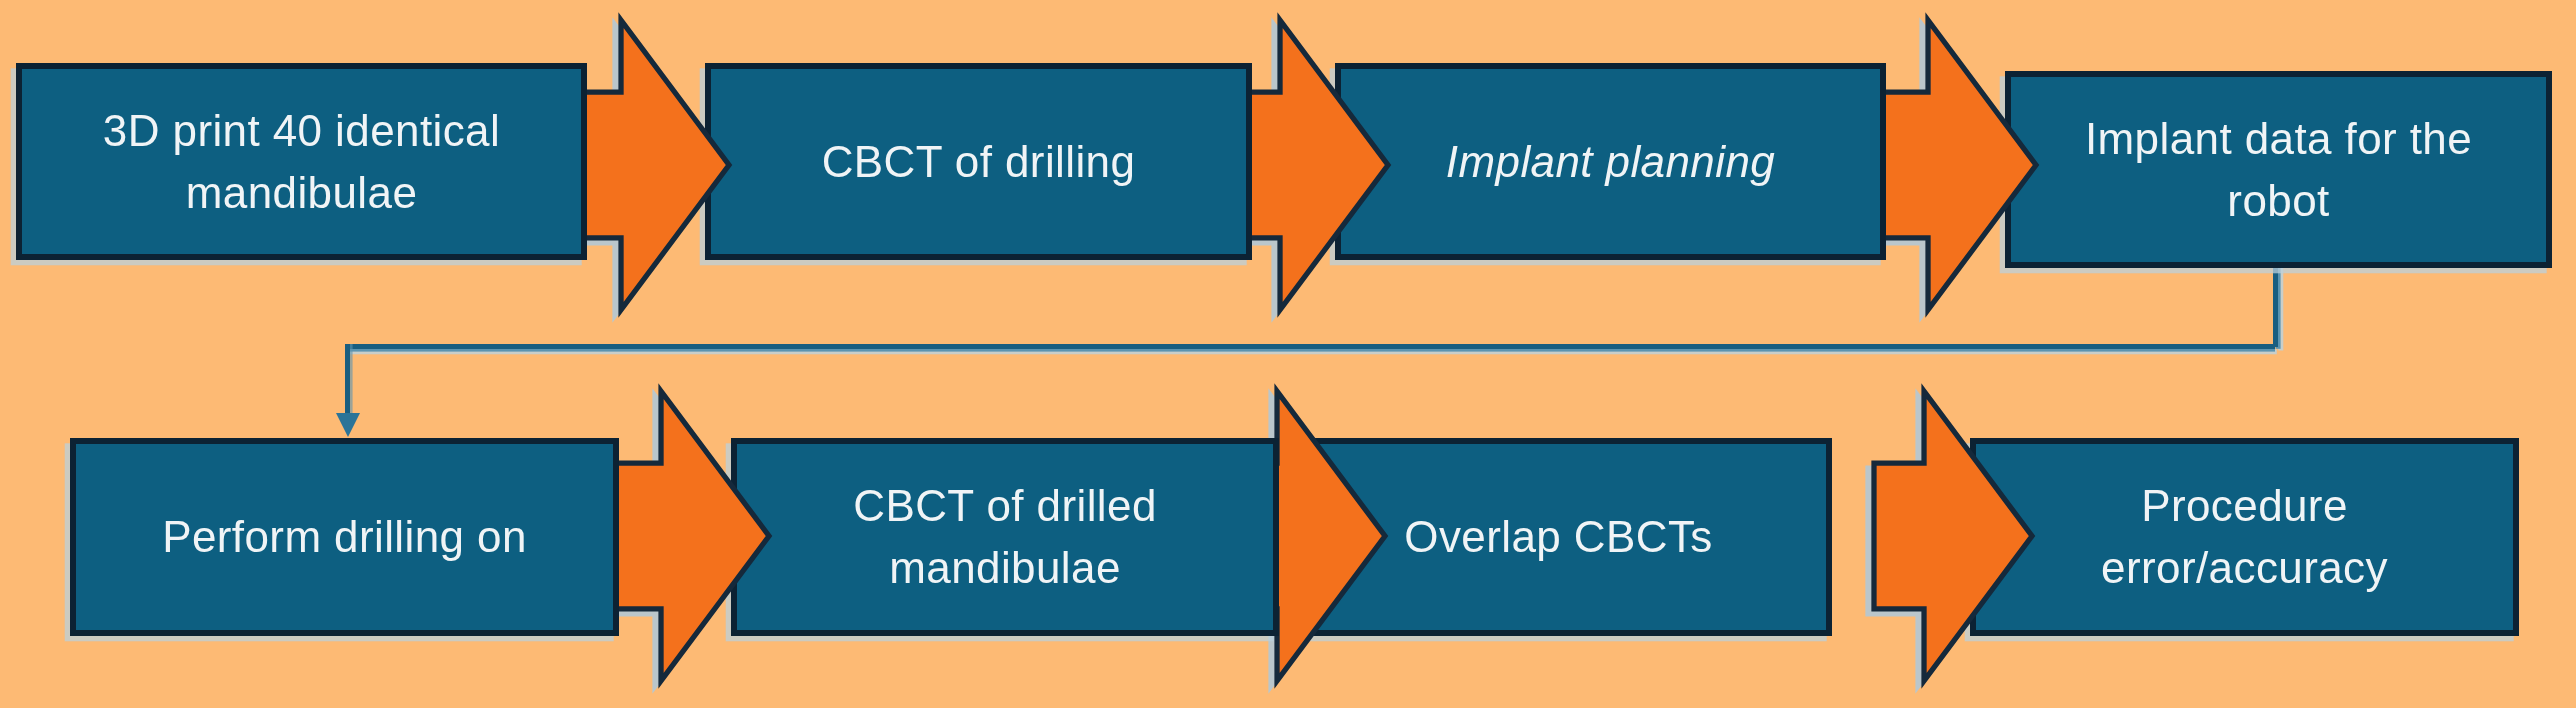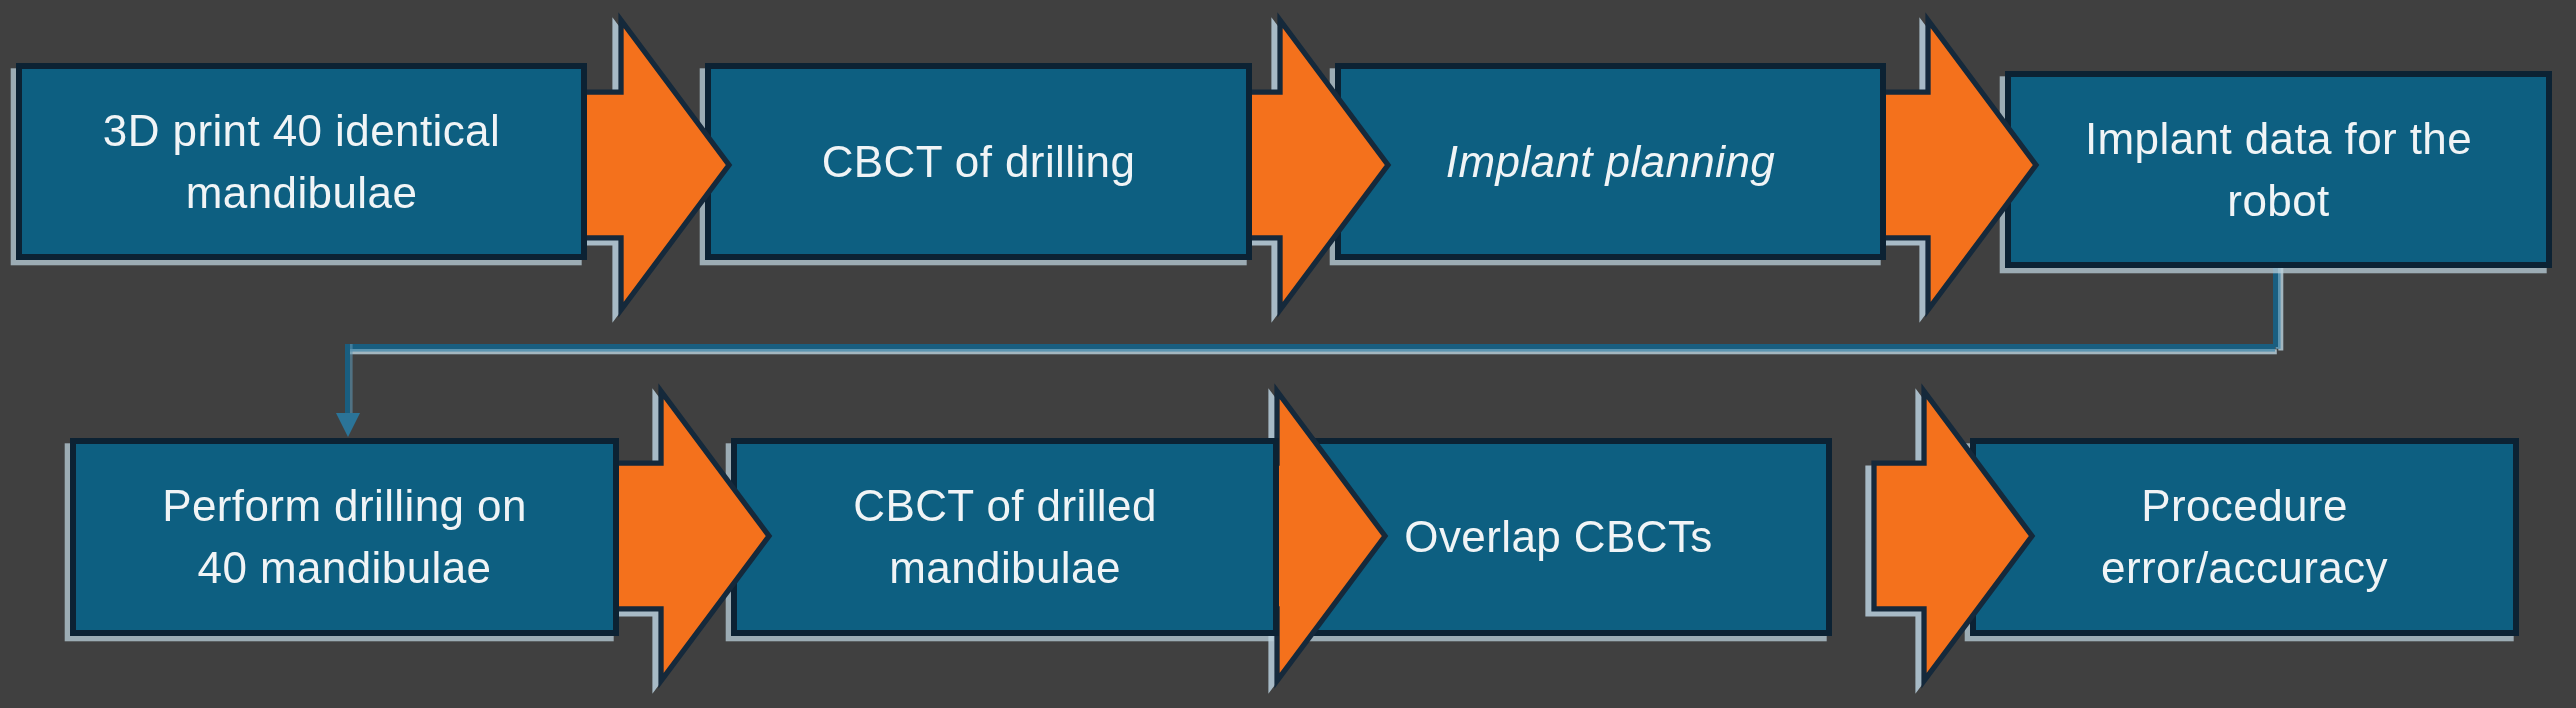--- a/index.html
+++ b/index.html
@@ -1,19 +1,19 @@
 <!DOCTYPE html>
 <html style="font-size:14px"><head>
 <meta charset="utf-8">
 <style>
   html,body{margin:0;padding:0;background:#ffffff;}
   .canvas{
     position:relative;
     width:2576px;height:708px;
-    background:#404040;
+    background:#fdba74;
     overflow:hidden;
     font-family:"Liberation Sans","DejaVu Sans",sans-serif;
   }
   
   .box{
     position:absolute;
     box-sizing:border-box;
     background:#0d5f81;
     border:6.2px solid #0c2233;
     box-shadow:-5.3px 5.3px 0 rgba(187,208,219,0.75);
@@ -87,21 +87,20 @@
     <span>Implant planning</span>
 
   </div>
   <div class="box r1 r1b4">
     <span>Implant data for the</span>
     <span>robot</span>
   </div>
 
   <div class="box r2 r2b1">
     <span>Perform drilling on</span>
-    <span>40 mandibulae</span>
   </div>
   <div class="box r2 r2b2">
     <span>CBCT of drilled</span>
     <span>mandibulae</span>
   </div>
   <div class="box r2 r2b3">
     <span>Overlap CBCTs</span>
 
   </div>
   <div class="box r2 r2b4">

